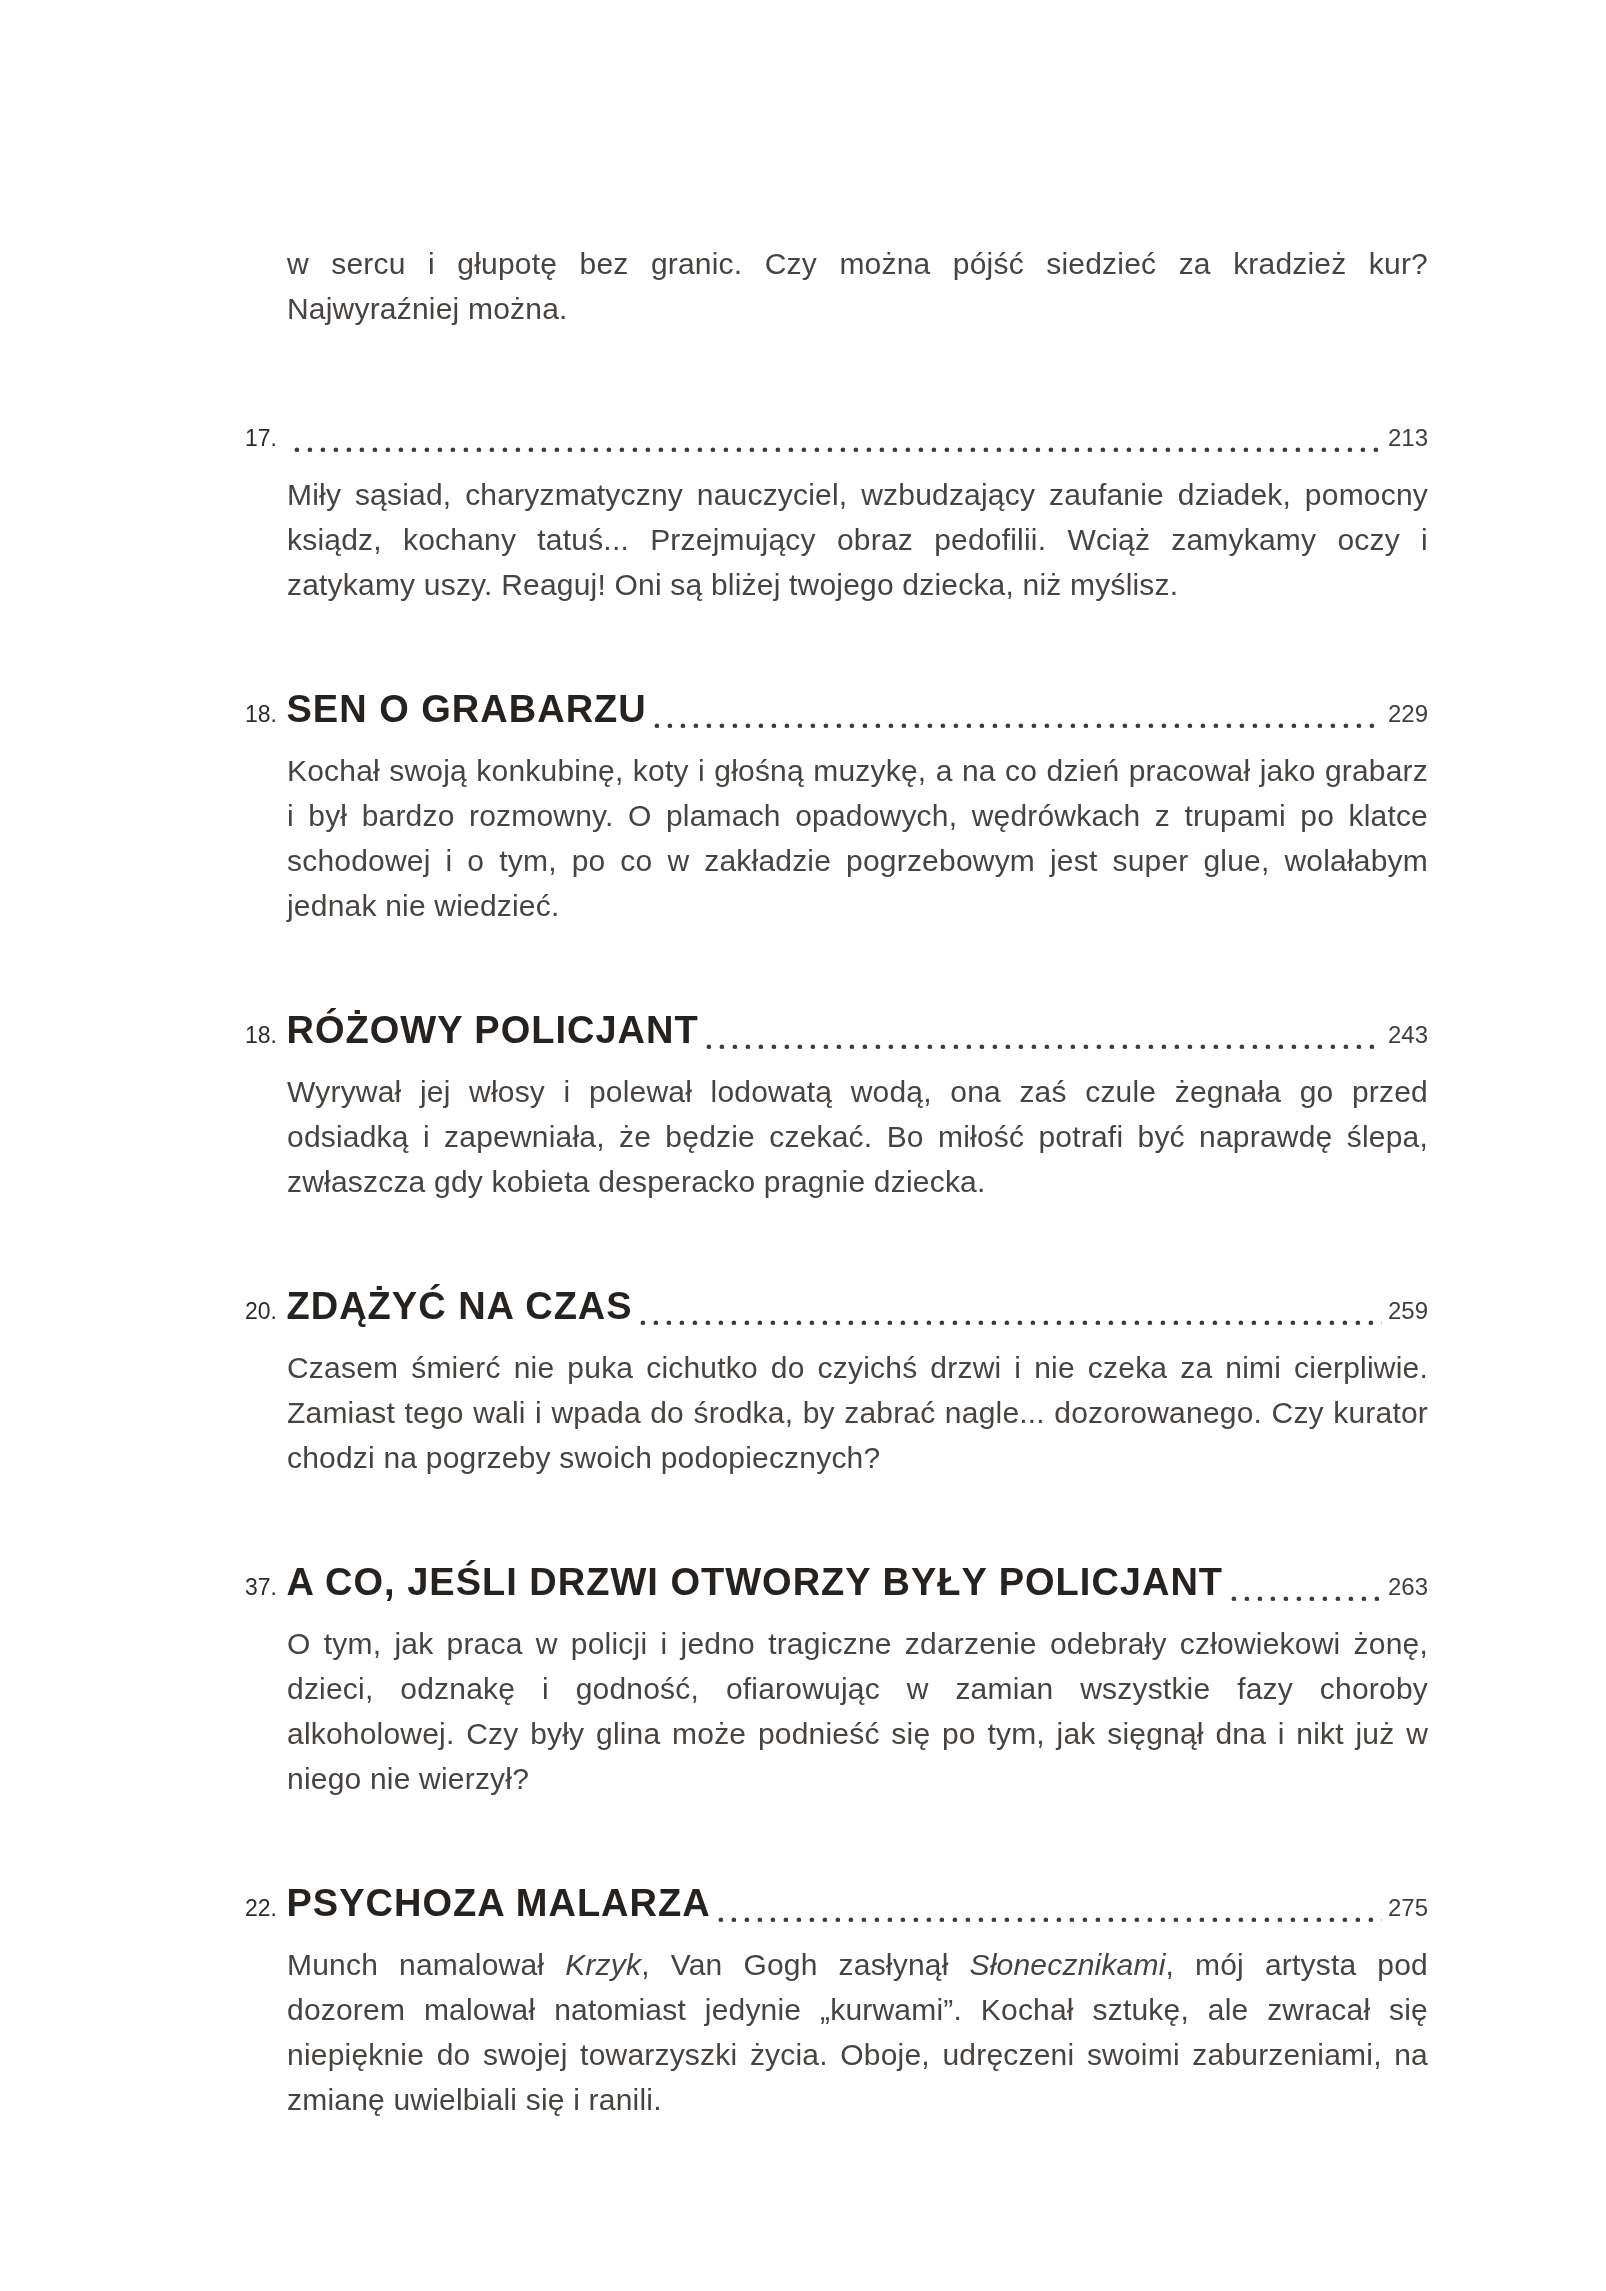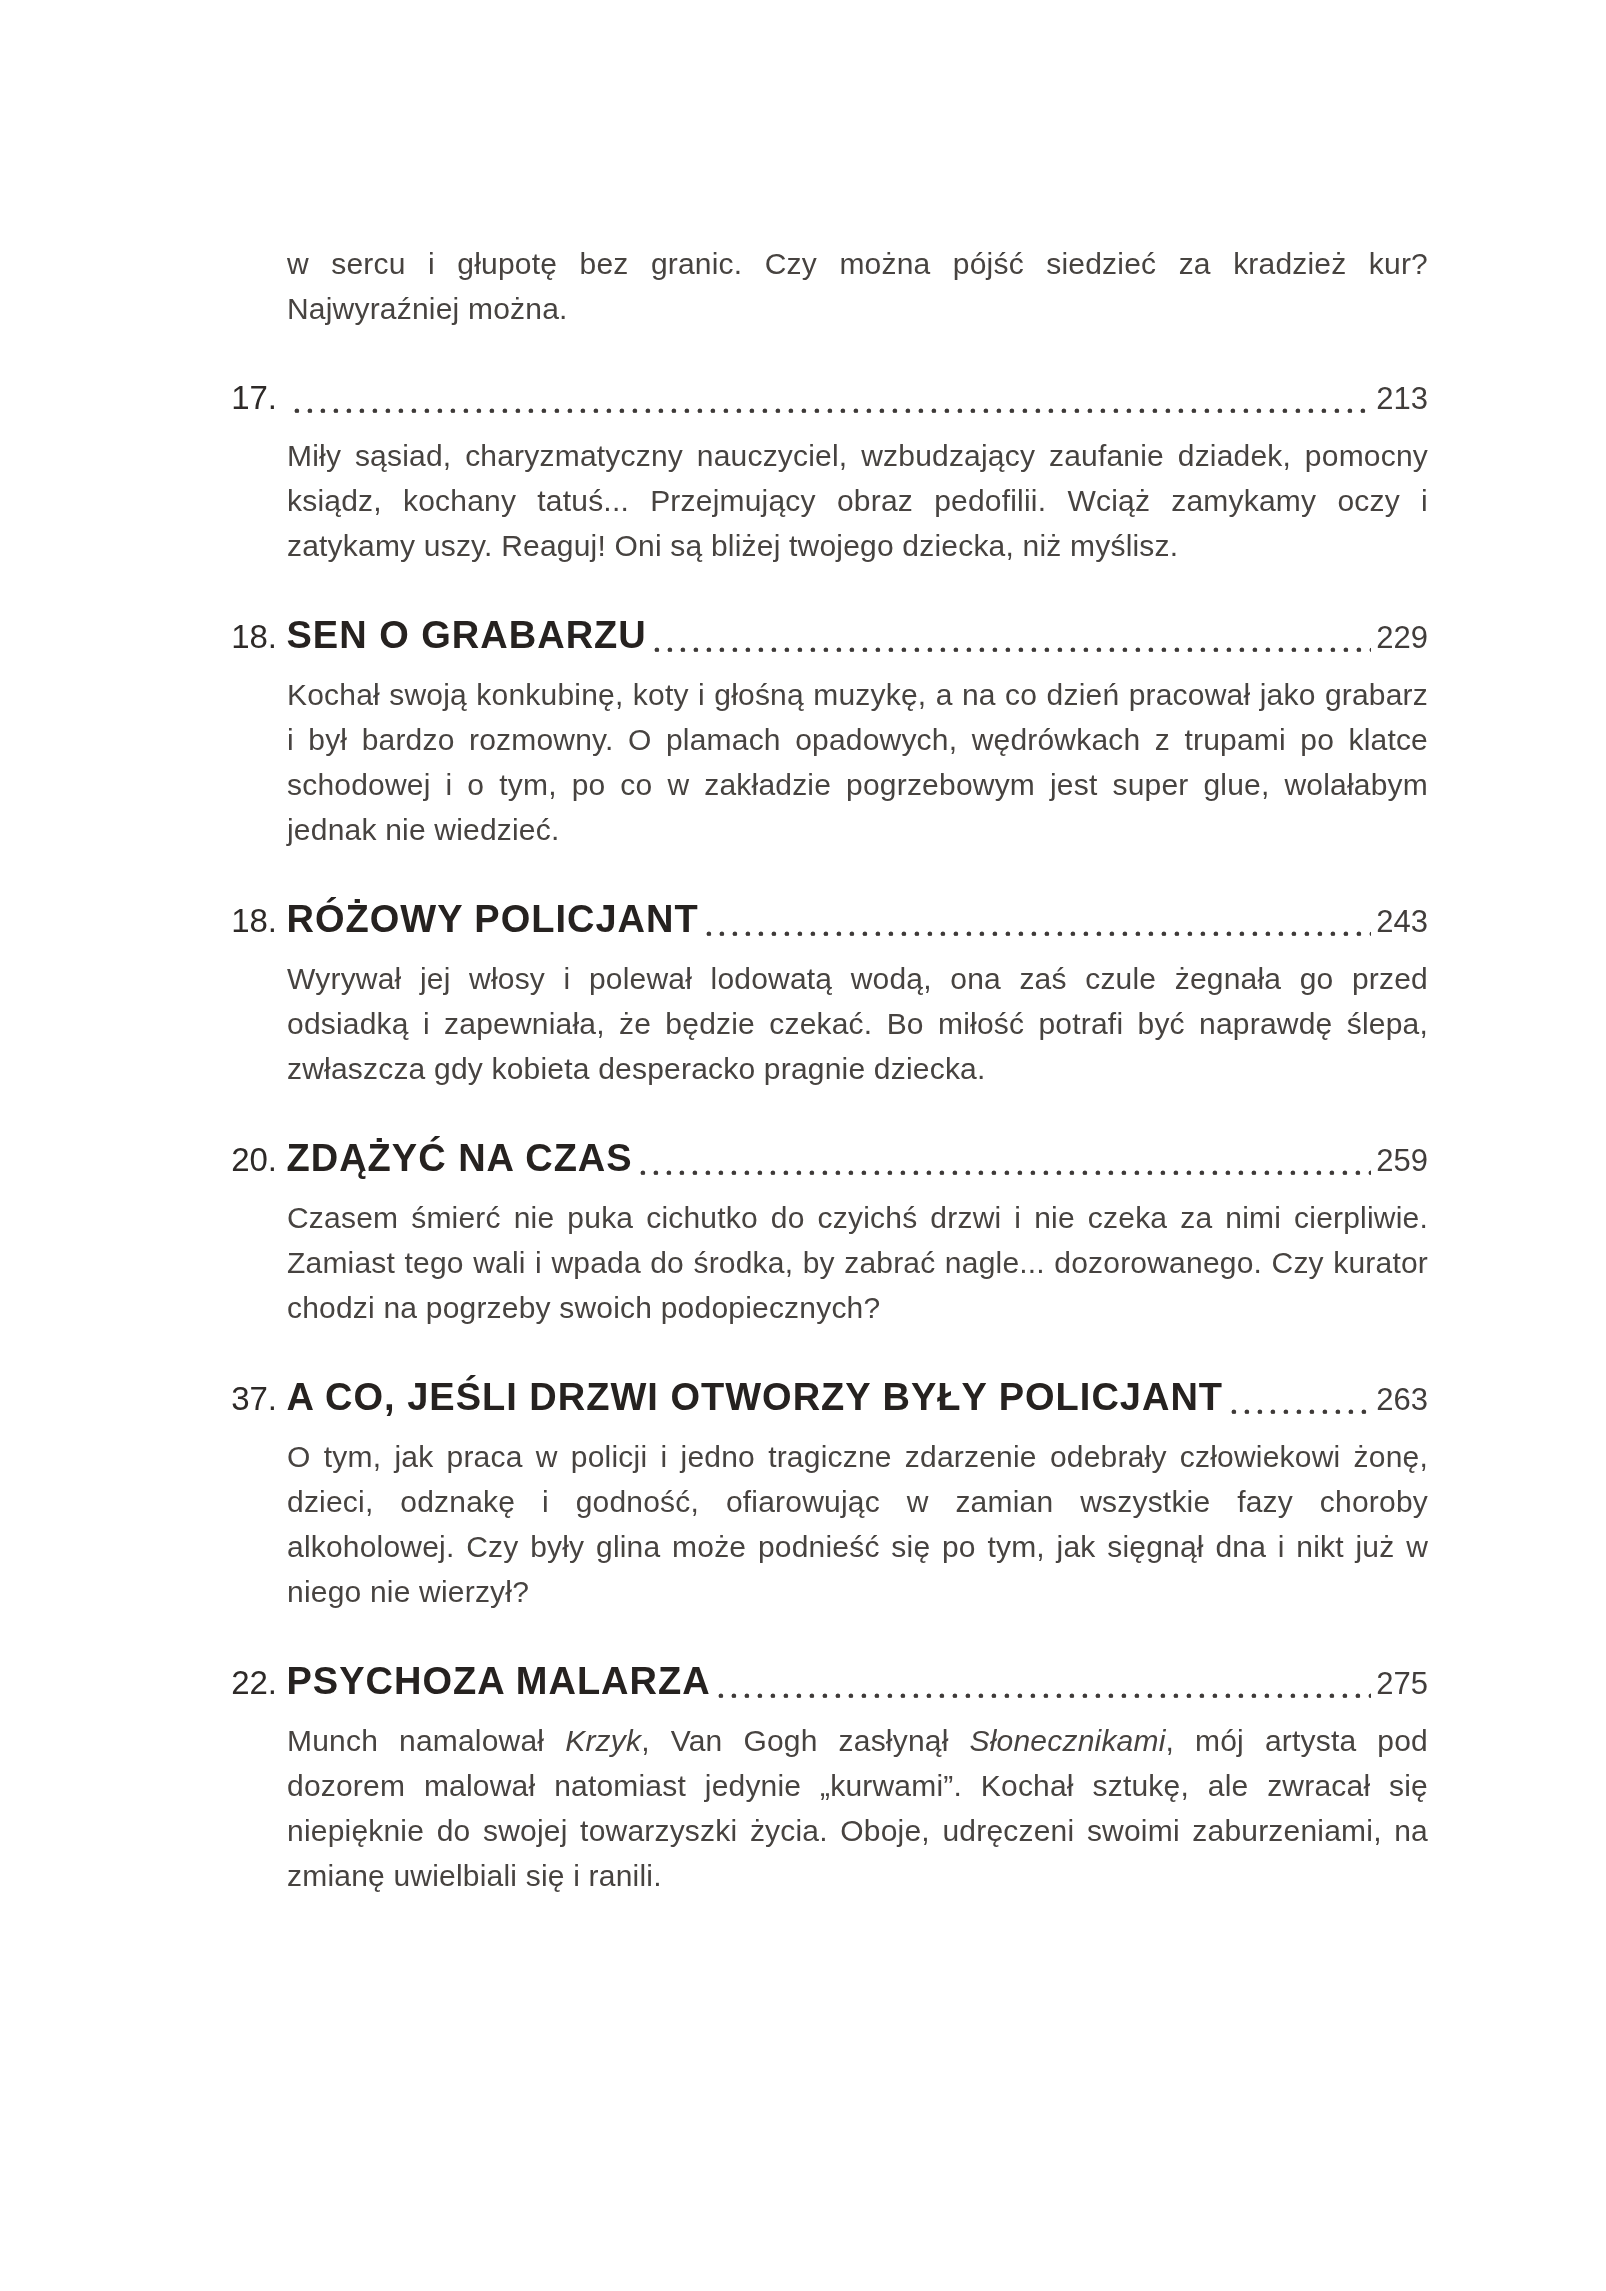--- a/index.html
+++ b/index.html
@@ -36,23 +36,24 @@
     line-height:46px;
     margin-top:44px;
     white-space:nowrap;
   }
   .entry-num{
     flex:0 0 auto;
     margin-left:-59px;
     width:49px;
     margin-right:9.5px;
     text-align:right;
-    font-size:33px;
+    font-size:23px;
     font-weight:400;
     color:var(--num);
+    margin-top:40px;
   }
   .entry-title{
     flex:0 0 auto;
     font-weight:700;
     font-size:38px;
     letter-spacing:1px;
     color:var(--heading);
   }
   .dot-leader{
     flex:1 1 auto;
@@ -60,21 +61,21 @@
     height:5.7px;
     align-self:flex-end;
     margin:0 5.7px 8.6px 7.6px;
     background-image:radial-gradient(circle at 2.9px 2.9px,var(--dot) 2px,transparent 2.7px);
     background-size:13px 5.7px;
     background-repeat:repeat-x;
     background-position:left bottom;
   }
   .entry-page{
     flex:0 0 auto;
-    font-size:31px;
+    font-size:24px;
     color:var(--pagenum);
   }
   .entry-desc{
     margin-top:11px;
   }
 </style>
 </head>
 <body>
 
 <div class="page">

